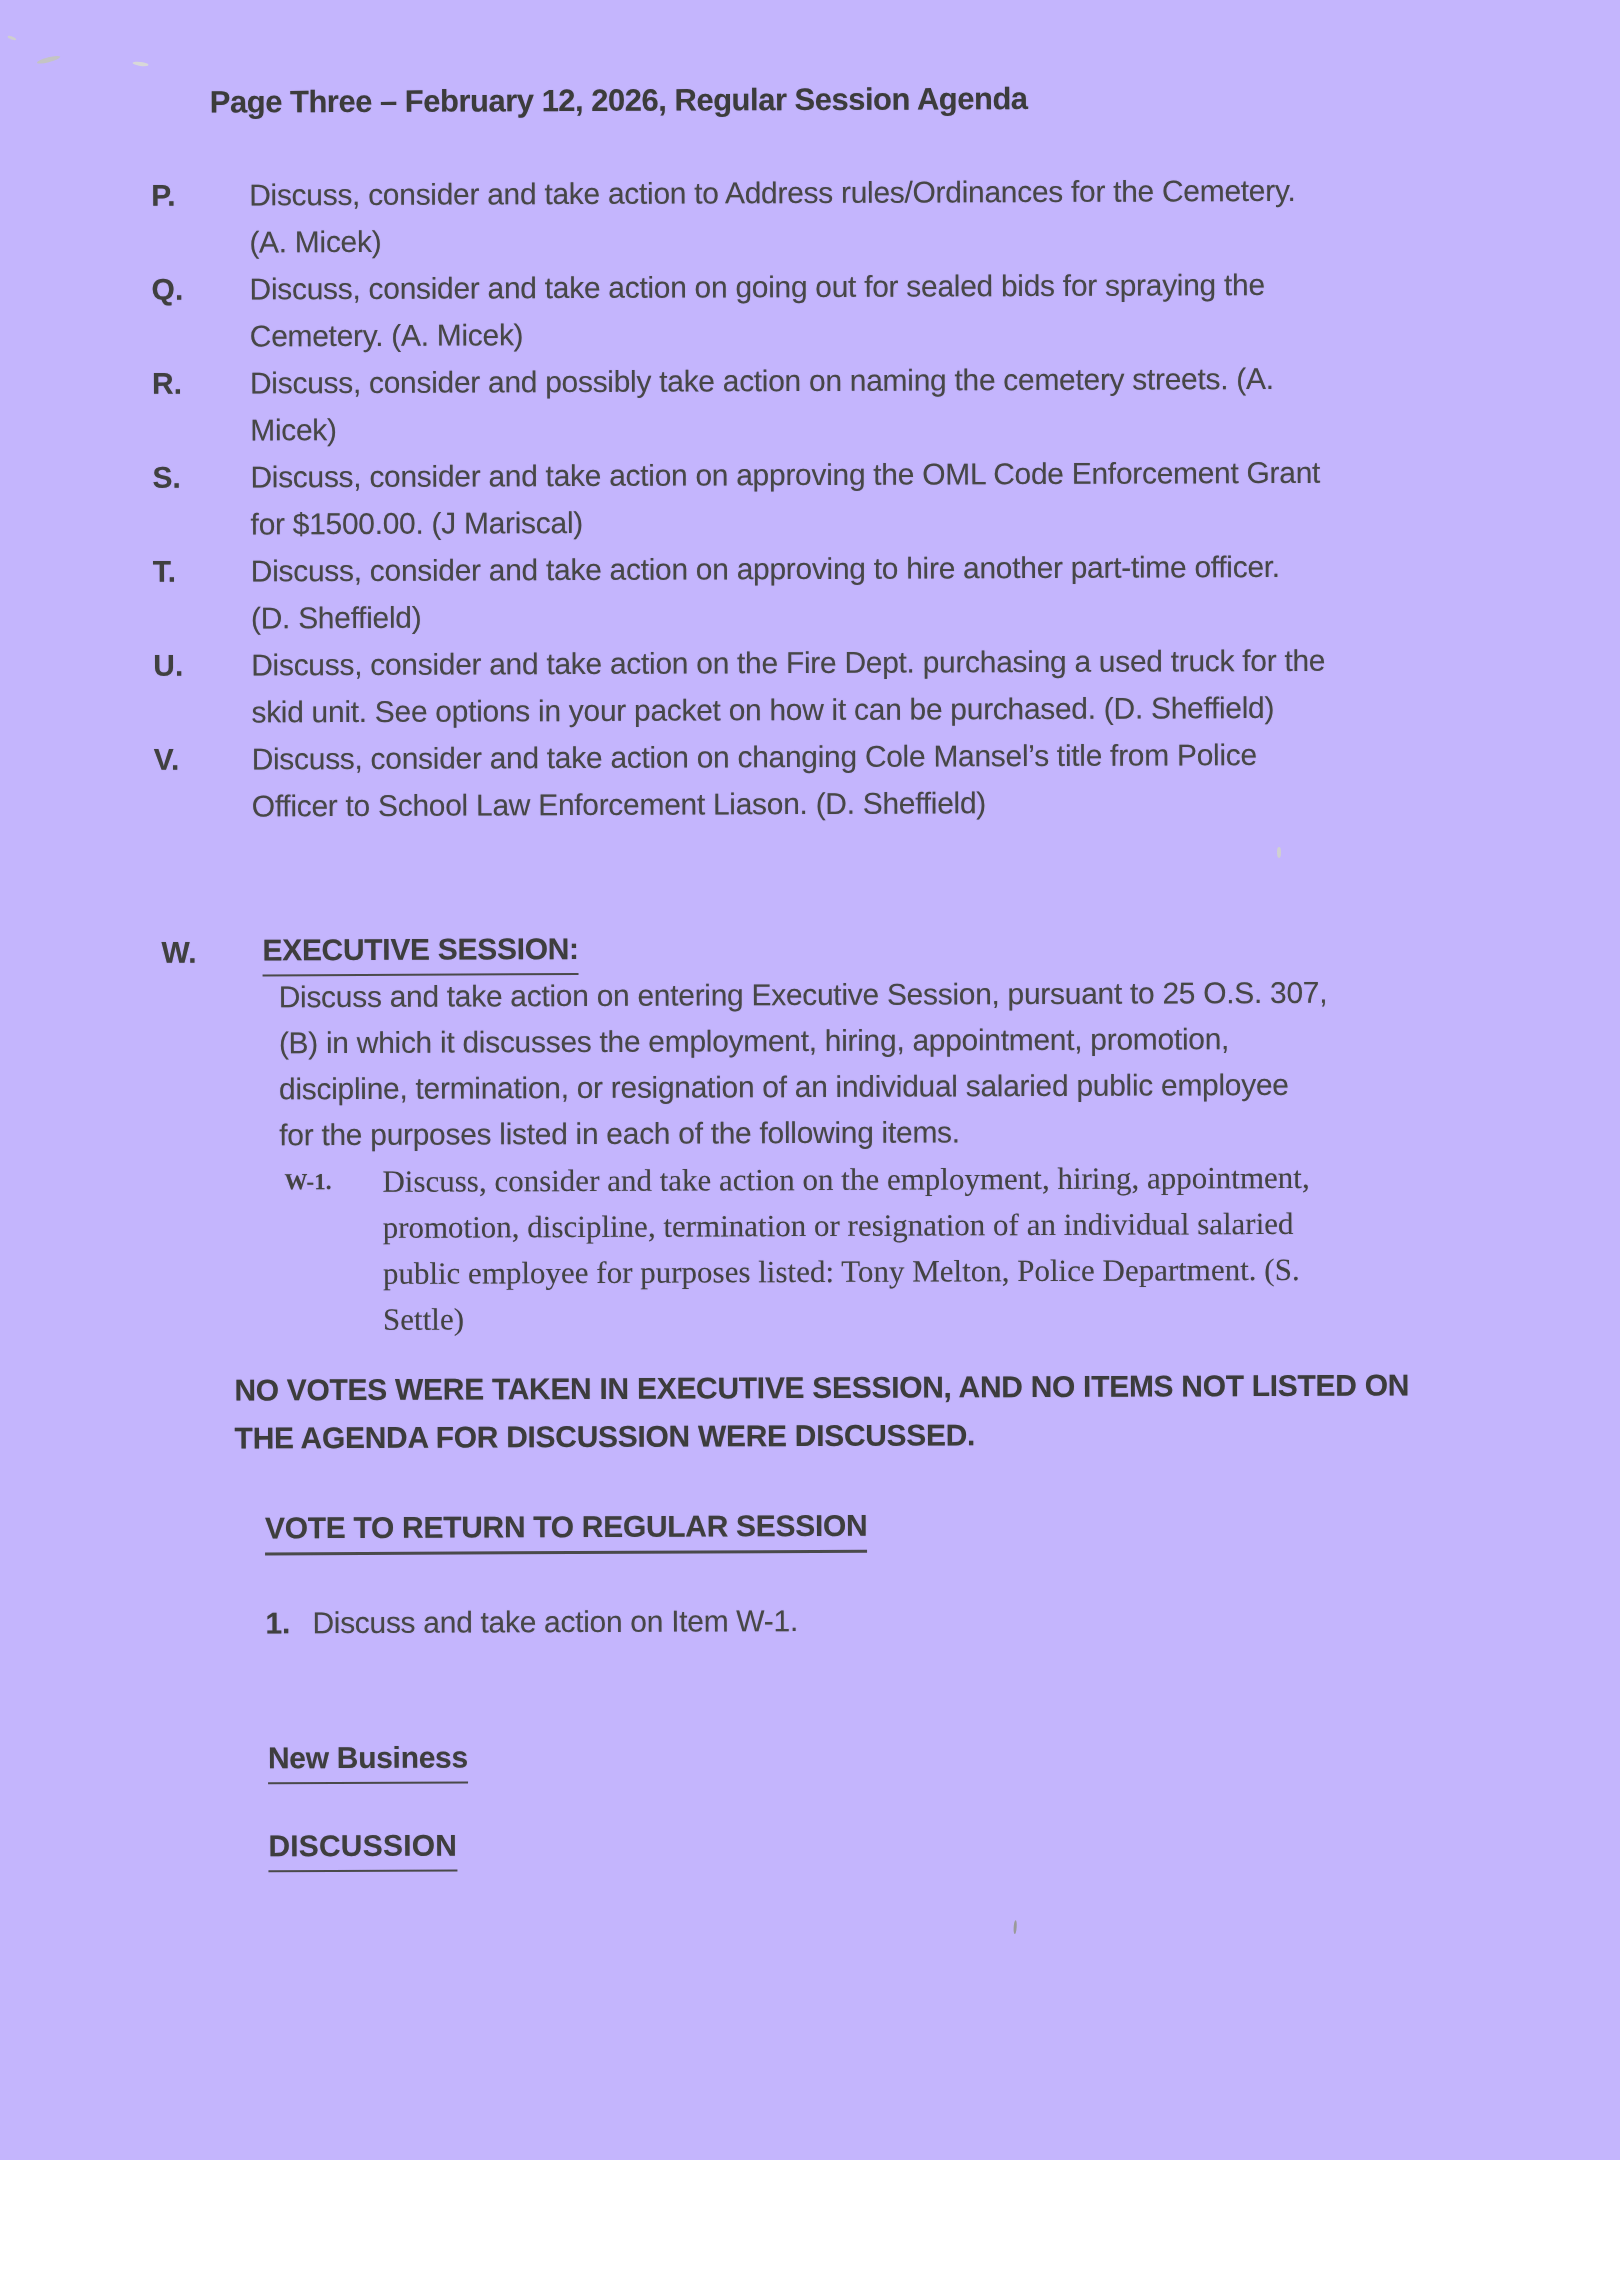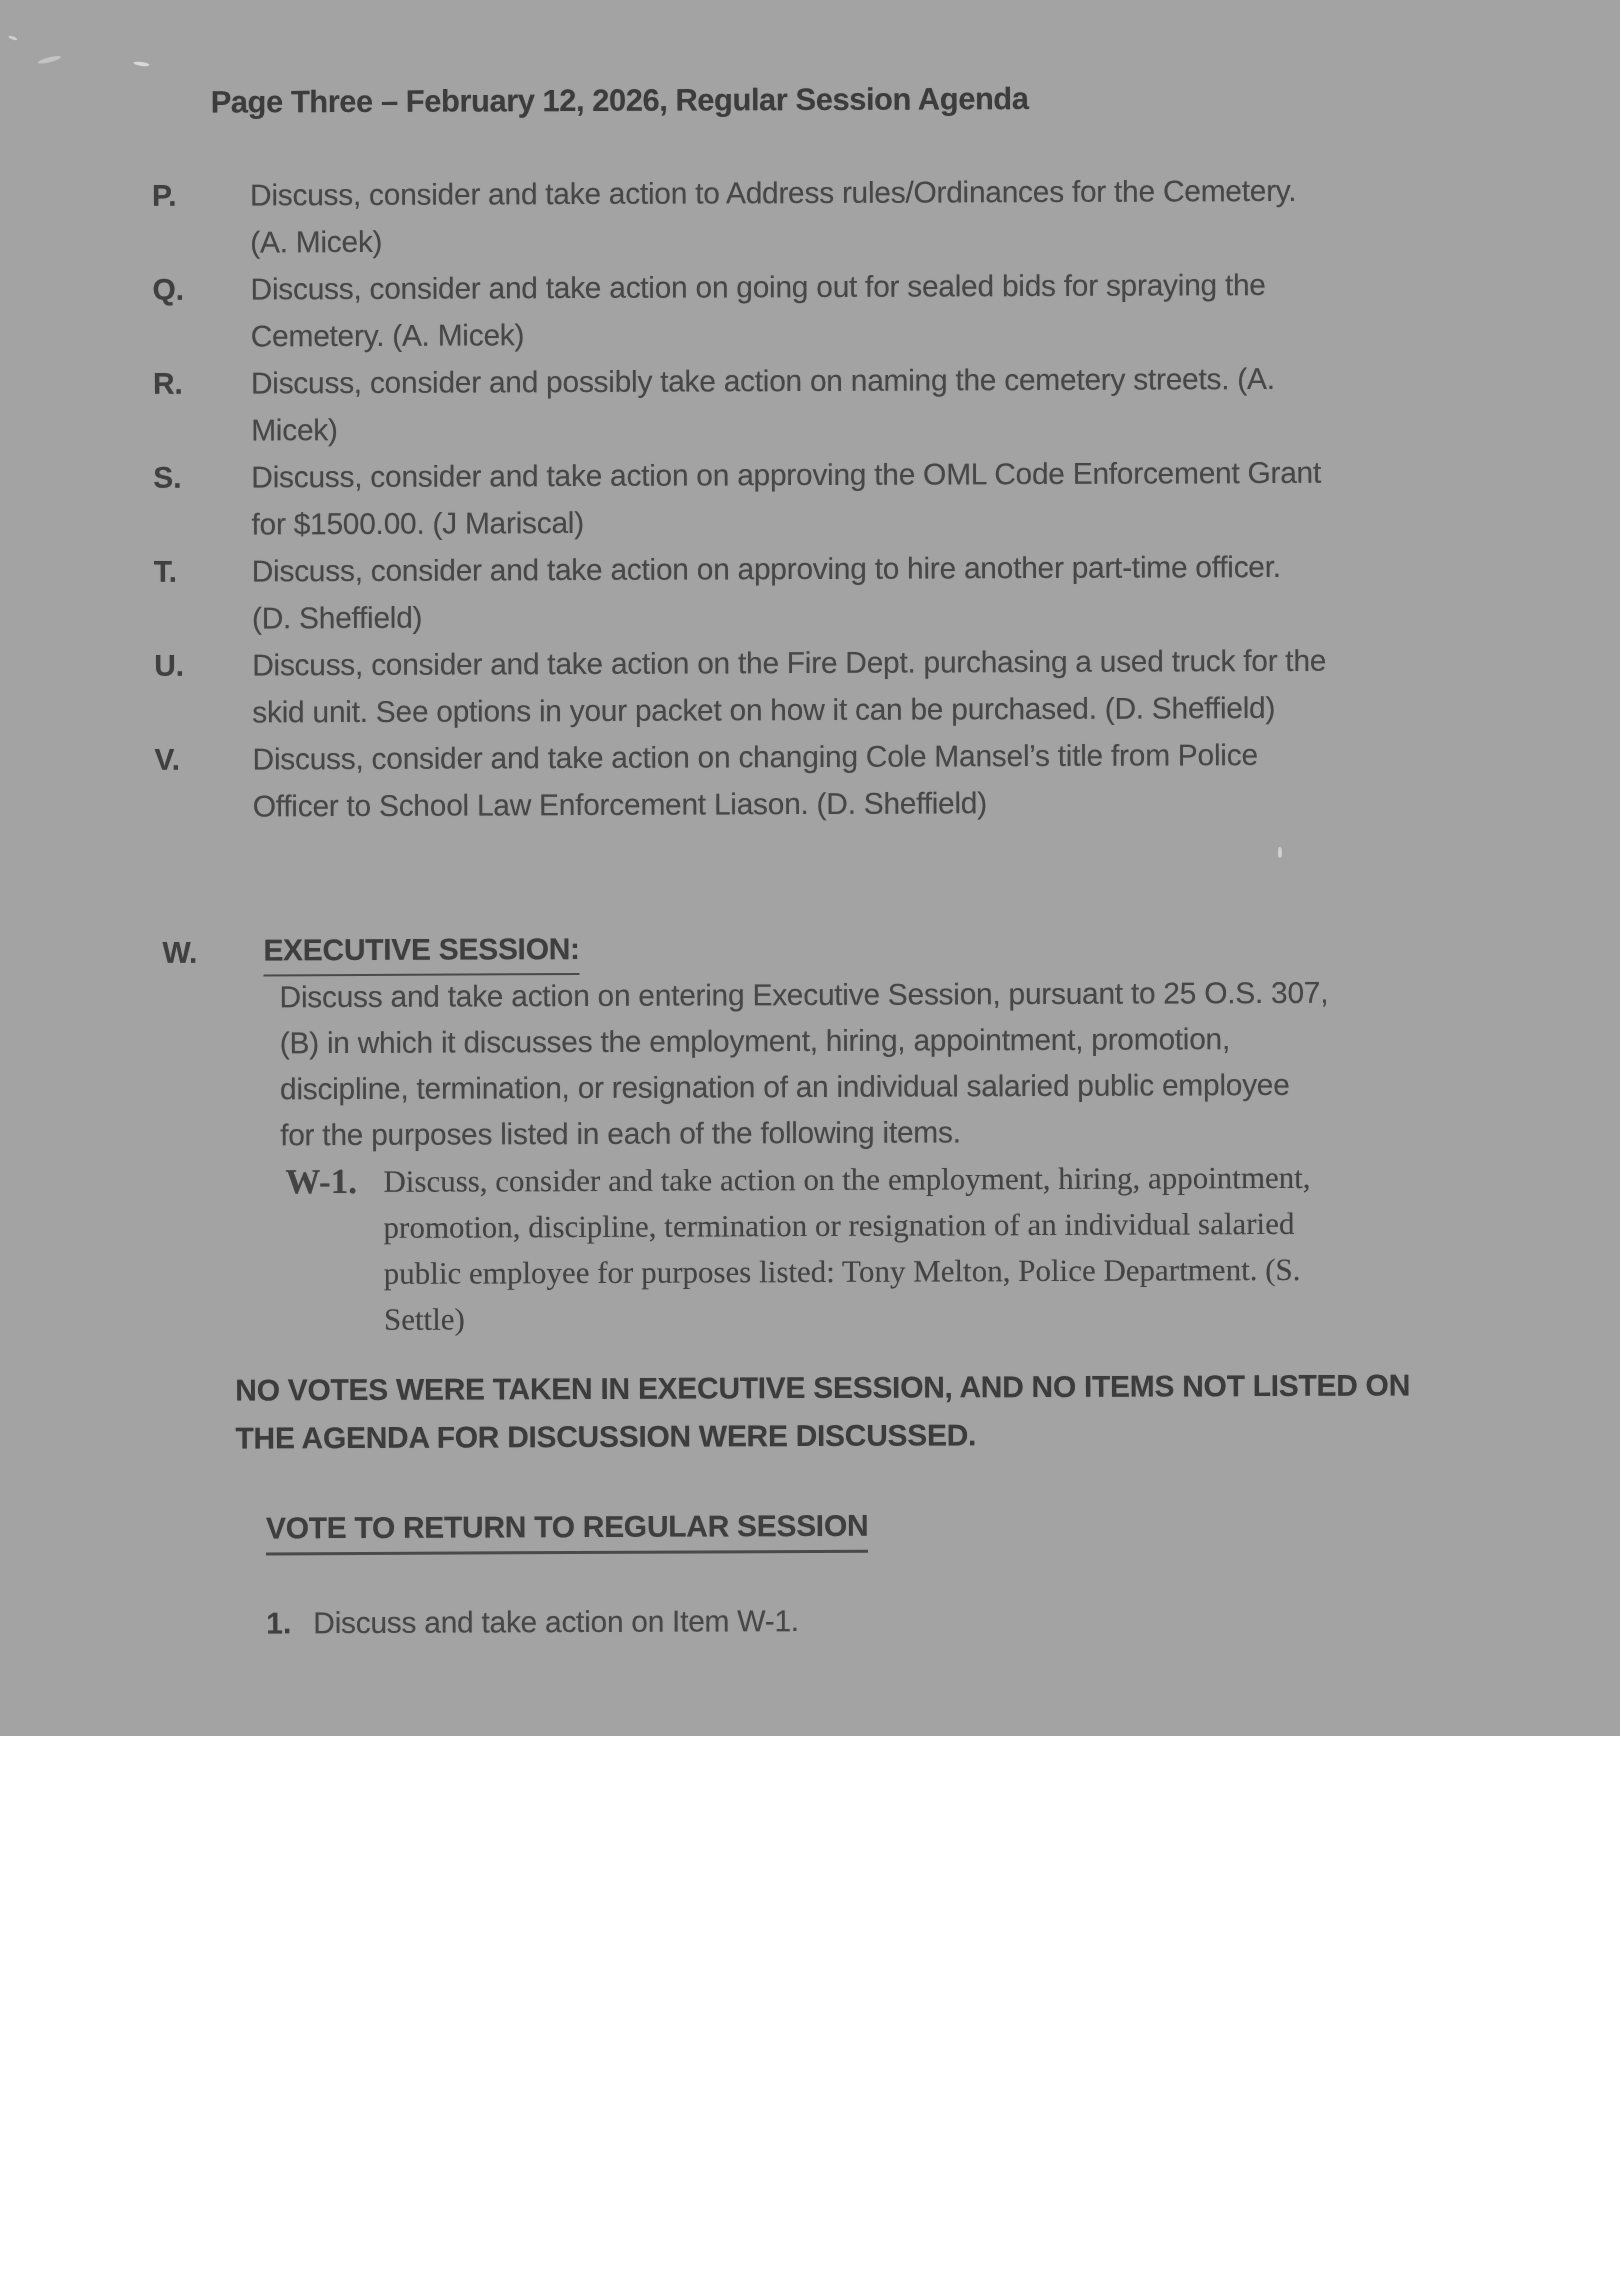--- a/index.html
+++ b/index.html
@@ -3,22 +3,22 @@
 <meta charset="utf-8">
 <style>
   html, body {
     margin: 0;
     padding: 0;
     background: #ffffff;
   }
   .page {
     position: relative;
     width: 1620px;
-    height: 1736px;
-    background: #a3a3a3;
+    height: 2160px;
+    background: #c4b5fd;
     overflow: hidden;
     font-family: "Liberation Sans", sans-serif;
     color: #474747;
   }
   .content {
     position: absolute;
     inset: 0;
     transform: rotate(-0.25deg);
     transform-origin: 50% 50%;
   }
@@ -97,21 +97,21 @@
     left: 284px;
     top: 1157px;
     display: flex;
     width: 1274px;
     font-family: "Liberation Serif", serif;
     color: #434343;
   }
   .exec-subitem .item-label {
     flex: 0 0 98px;
     font-weight: bold;
-    font-size: 35px;
+    font-size: 23px;
     line-height: 46px;
   }
   .exec-subitem .item-text {
     flex: 1 1 auto;
     font-size: 31px;
     line-height: 46px;
     white-space: pre-wrap;
   }
   .no-votes-notice {
     position: absolute;

